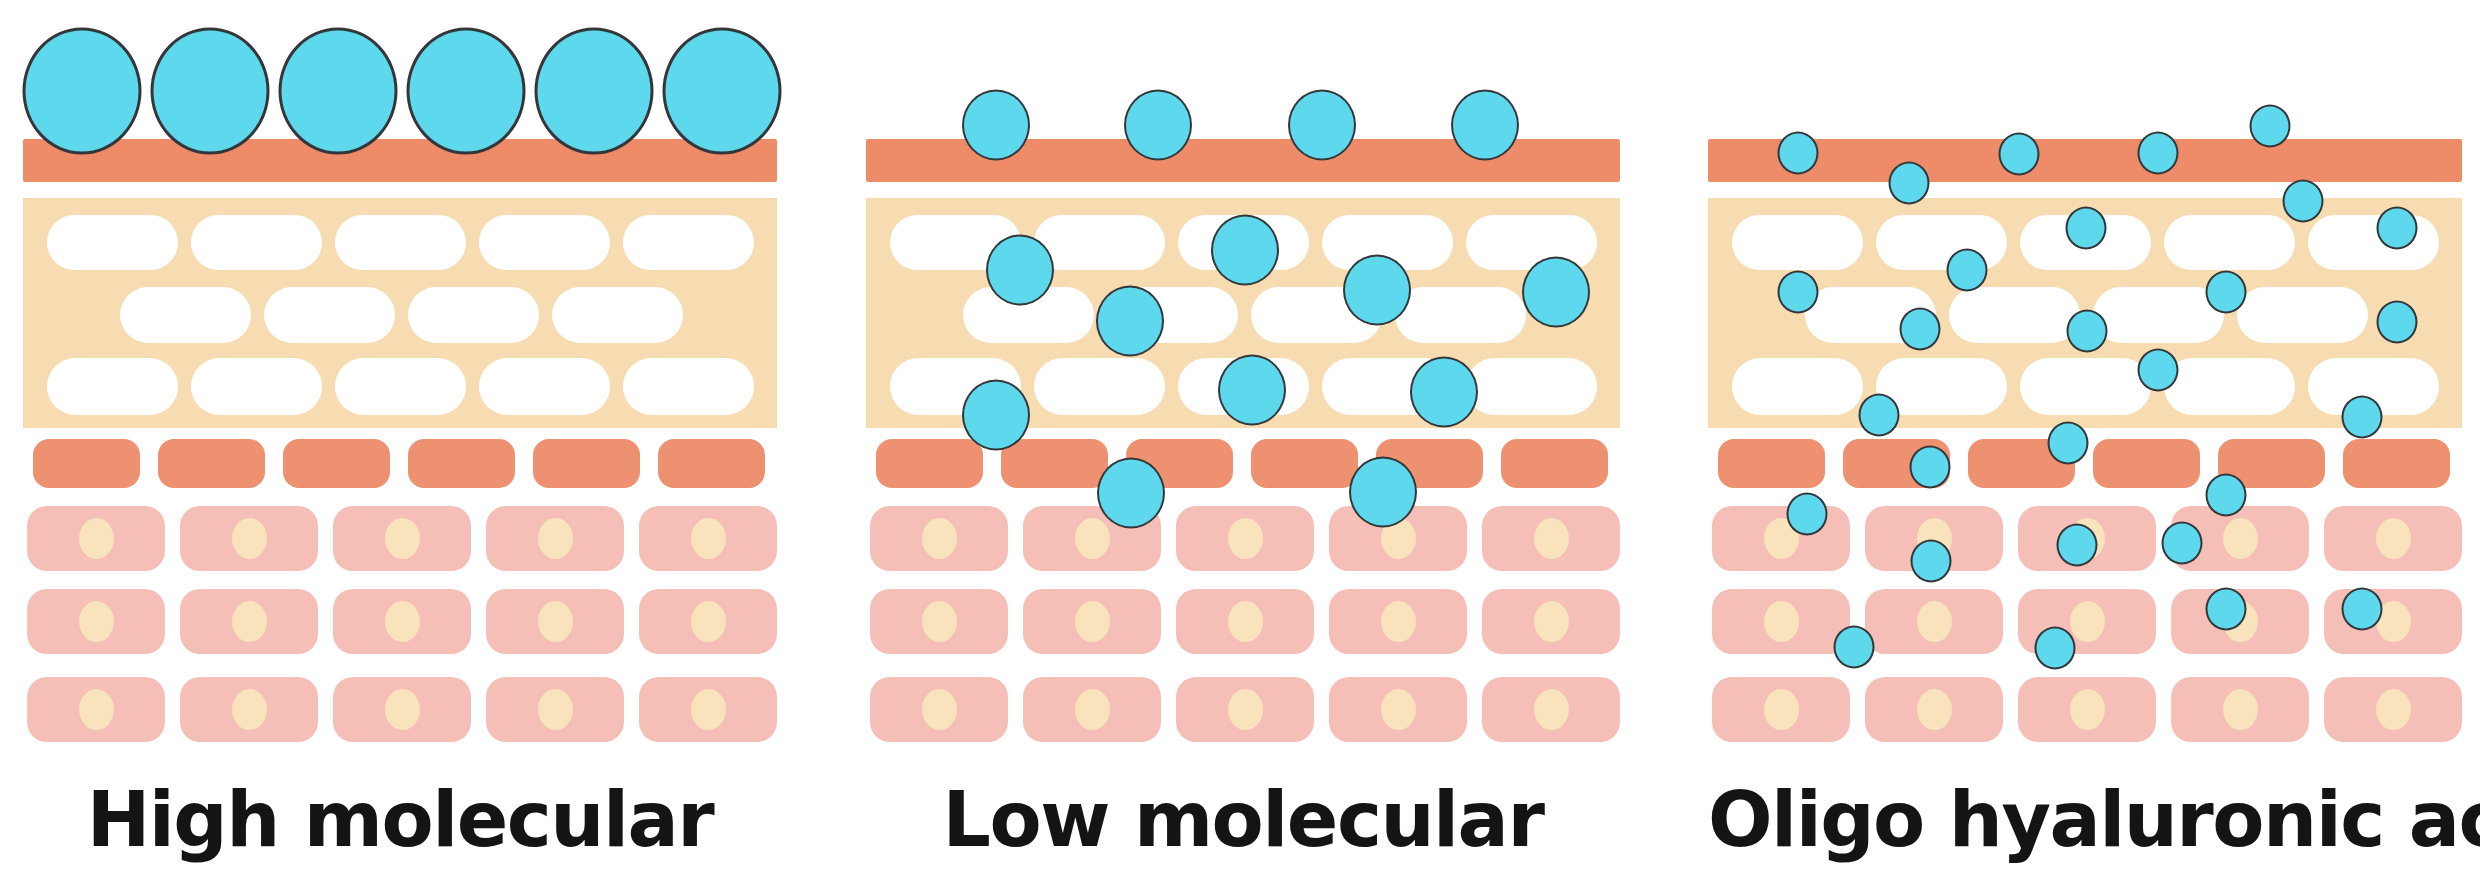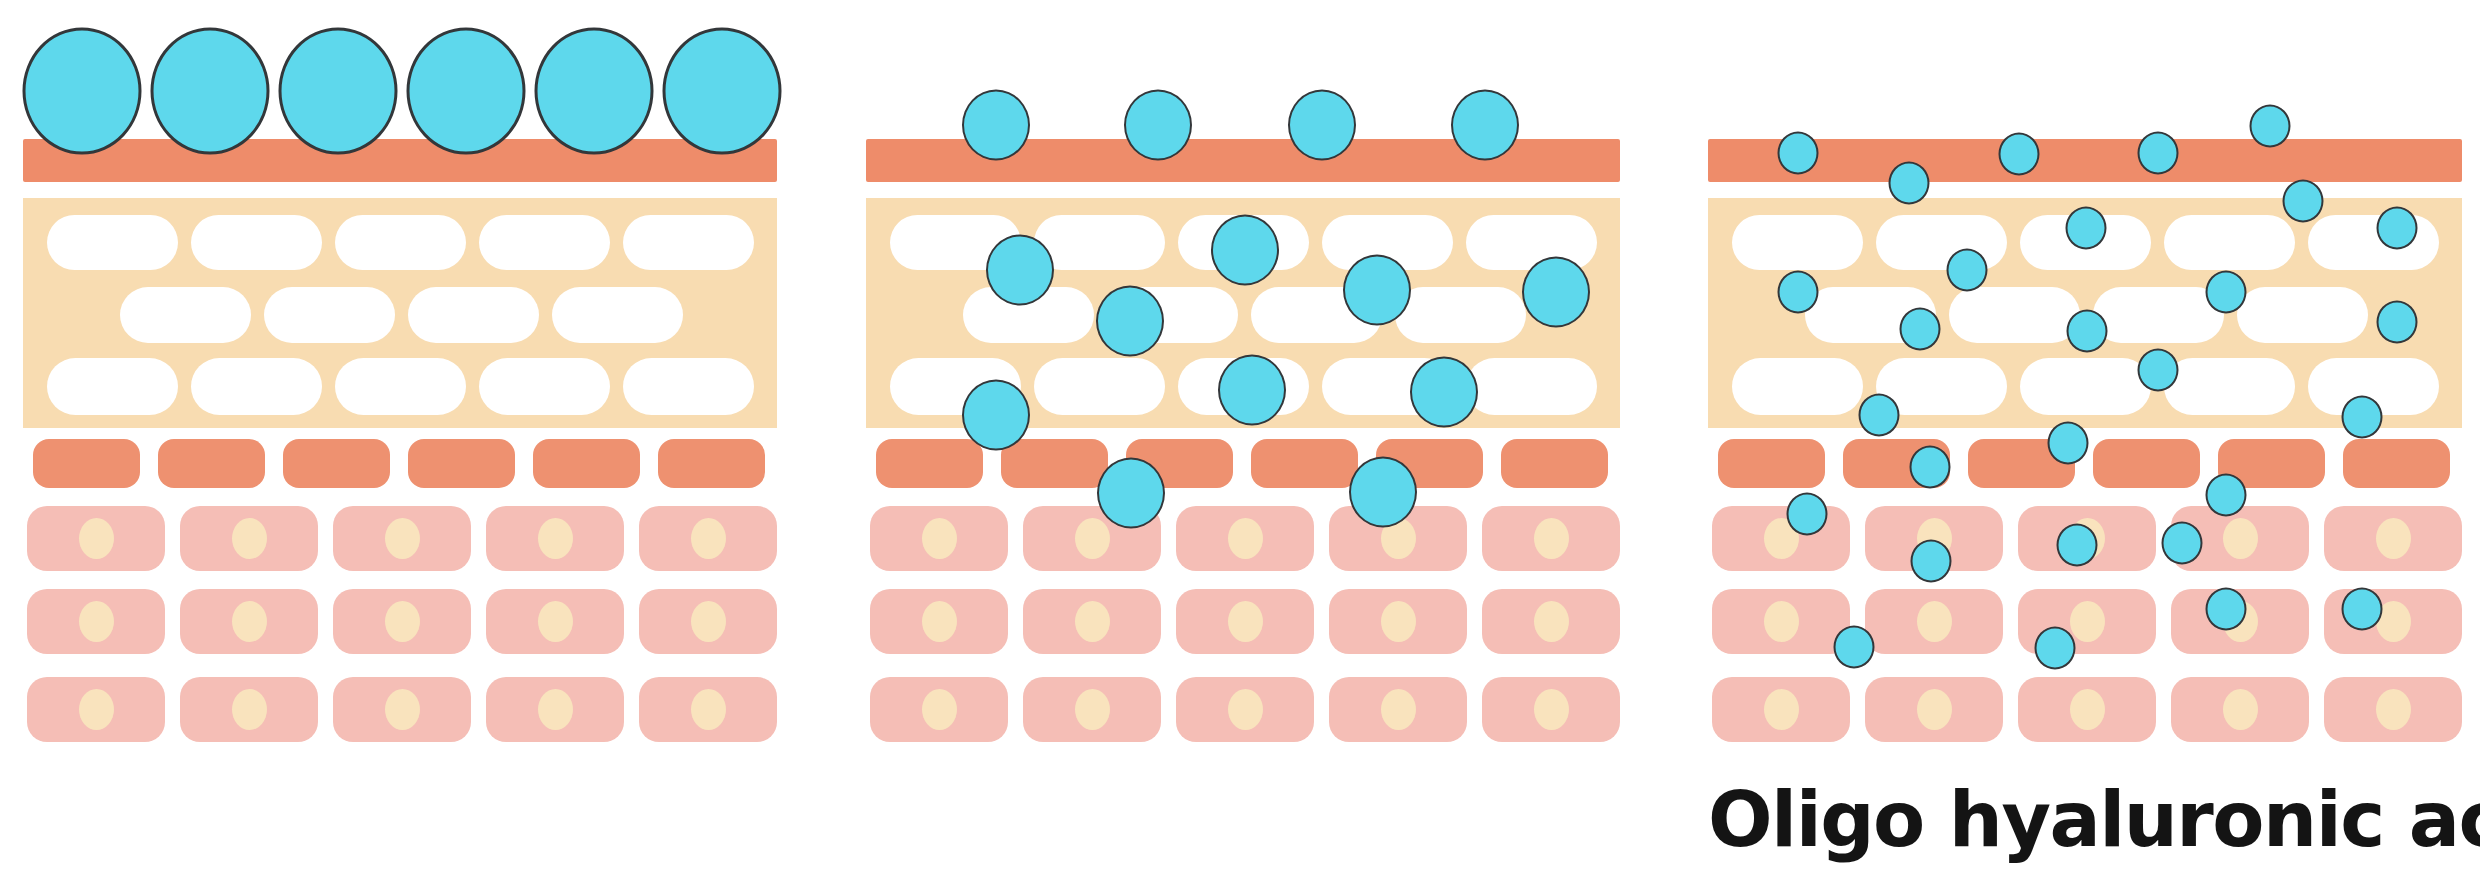--- a/index.html
+++ b/index.html
@@ -14,20 +14,21 @@
   .molecule{position:absolute;border-radius:50%;box-sizing:border-box;transform:translate(-50%,-50%);z-index:6;}
   .panel-label{position:absolute;left:0;width:754px;top:782px;text-align:center;
       font-weight:700;font-size:76px;line-height:1.0;letter-spacing:-1.5px;color:#141414;
       white-space:nowrap;}
 </style>
 </head>
 <body>
 
 <div class="canvas">
   <section class="panel" id="panel-0" style="left: 23px;">
+    <div class="panel-label" style="color: rgb(20, 20, 20);">High molecular</div>
   <div class="layer bar" style="top: 139px; height: 43px; background: rgb(238, 140, 106);"></div>
       <div class="layer" style="top: 198px; height: 230px; background: rgb(248, 220, 177);"></div>
       <div class="pill" style="left: 24px; top: 215px; width: 131px; height: 55px; background: rgb(255, 255, 255); border-radius: 27.5px;"></div>
       <div class="pill" style="left: 168px; top: 215px; width: 131px; height: 55px; background: rgb(255, 255, 255); border-radius: 27.5px;"></div>
       <div class="pill" style="left: 312px; top: 215px; width: 131px; height: 55px; background: rgb(255, 255, 255); border-radius: 27.5px;"></div>
       <div class="pill" style="left: 456px; top: 215px; width: 131px; height: 55px; background: rgb(255, 255, 255); border-radius: 27.5px;"></div>
       <div class="pill" style="left: 600px; top: 215px; width: 131px; height: 55px; background: rgb(255, 255, 255); border-radius: 27.5px;"></div>
       <div class="pill" style="left: 97px; top: 287px; width: 131px; height: 56px; background: rgb(255, 255, 255); border-radius: 28px;"></div>
       <div class="pill" style="left: 241px; top: 287px; width: 131px; height: 56px; background: rgb(255, 255, 255); border-radius: 28px;"></div>
       <div class="pill" style="left: 385px; top: 287px; width: 131px; height: 56px; background: rgb(255, 255, 255); border-radius: 28px;"></div>
@@ -89,20 +90,21 @@
         <div class="nucleus" style="width: 35px; height: 41px; background: rgb(249, 227, 189);"></div>
       </div>
       <div class="molecule" style="left: 59px; top: 91px; width: 119px; height: 127px; background: rgb(94, 216, 236); border: 3px solid rgb(51, 55, 58);"></div>
       <div class="molecule" style="left: 187px; top: 91px; width: 119px; height: 127px; background: rgb(94, 216, 236); border: 3px solid rgb(51, 55, 58);"></div>
       <div class="molecule" style="left: 315px; top: 91px; width: 119px; height: 127px; background: rgb(94, 216, 236); border: 3px solid rgb(51, 55, 58);"></div>
       <div class="molecule" style="left: 443px; top: 91px; width: 119px; height: 127px; background: rgb(94, 216, 236); border: 3px solid rgb(51, 55, 58);"></div>
       <div class="molecule" style="left: 571px; top: 91px; width: 119px; height: 127px; background: rgb(94, 216, 236); border: 3px solid rgb(51, 55, 58);"></div>
       <div class="molecule" style="left: 699px; top: 91px; width: 119px; height: 127px; background: rgb(94, 216, 236); border: 3px solid rgb(51, 55, 58);"></div>
     </section>
   <section class="panel" id="panel-1" style="left: 866px;">
+    <div class="panel-label" style="color: rgb(20, 20, 20);">Low molecular</div>
   <div class="layer bar" style="top: 139px; height: 43px; background: rgb(238, 140, 106);"></div>
       <div class="layer" style="top: 198px; height: 230px; background: rgb(248, 220, 177);"></div>
       <div class="pill" style="left: 24px; top: 215px; width: 131px; height: 55px; background: rgb(255, 255, 255); border-radius: 27.5px;"></div>
       <div class="pill" style="left: 168px; top: 215px; width: 131px; height: 55px; background: rgb(255, 255, 255); border-radius: 27.5px;"></div>
       <div class="pill" style="left: 312px; top: 215px; width: 131px; height: 55px; background: rgb(255, 255, 255); border-radius: 27.5px;"></div>
       <div class="pill" style="left: 456px; top: 215px; width: 131px; height: 55px; background: rgb(255, 255, 255); border-radius: 27.5px;"></div>
       <div class="pill" style="left: 600px; top: 215px; width: 131px; height: 55px; background: rgb(255, 255, 255); border-radius: 27.5px;"></div>
       <div class="pill" style="left: 97px; top: 287px; width: 131px; height: 56px; background: rgb(255, 255, 255); border-radius: 28px;"></div>
       <div class="pill" style="left: 241px; top: 287px; width: 131px; height: 56px; background: rgb(255, 255, 255); border-radius: 28px;"></div>
       <div class="pill" style="left: 385px; top: 287px; width: 131px; height: 56px; background: rgb(255, 255, 255); border-radius: 28px;"></div>

